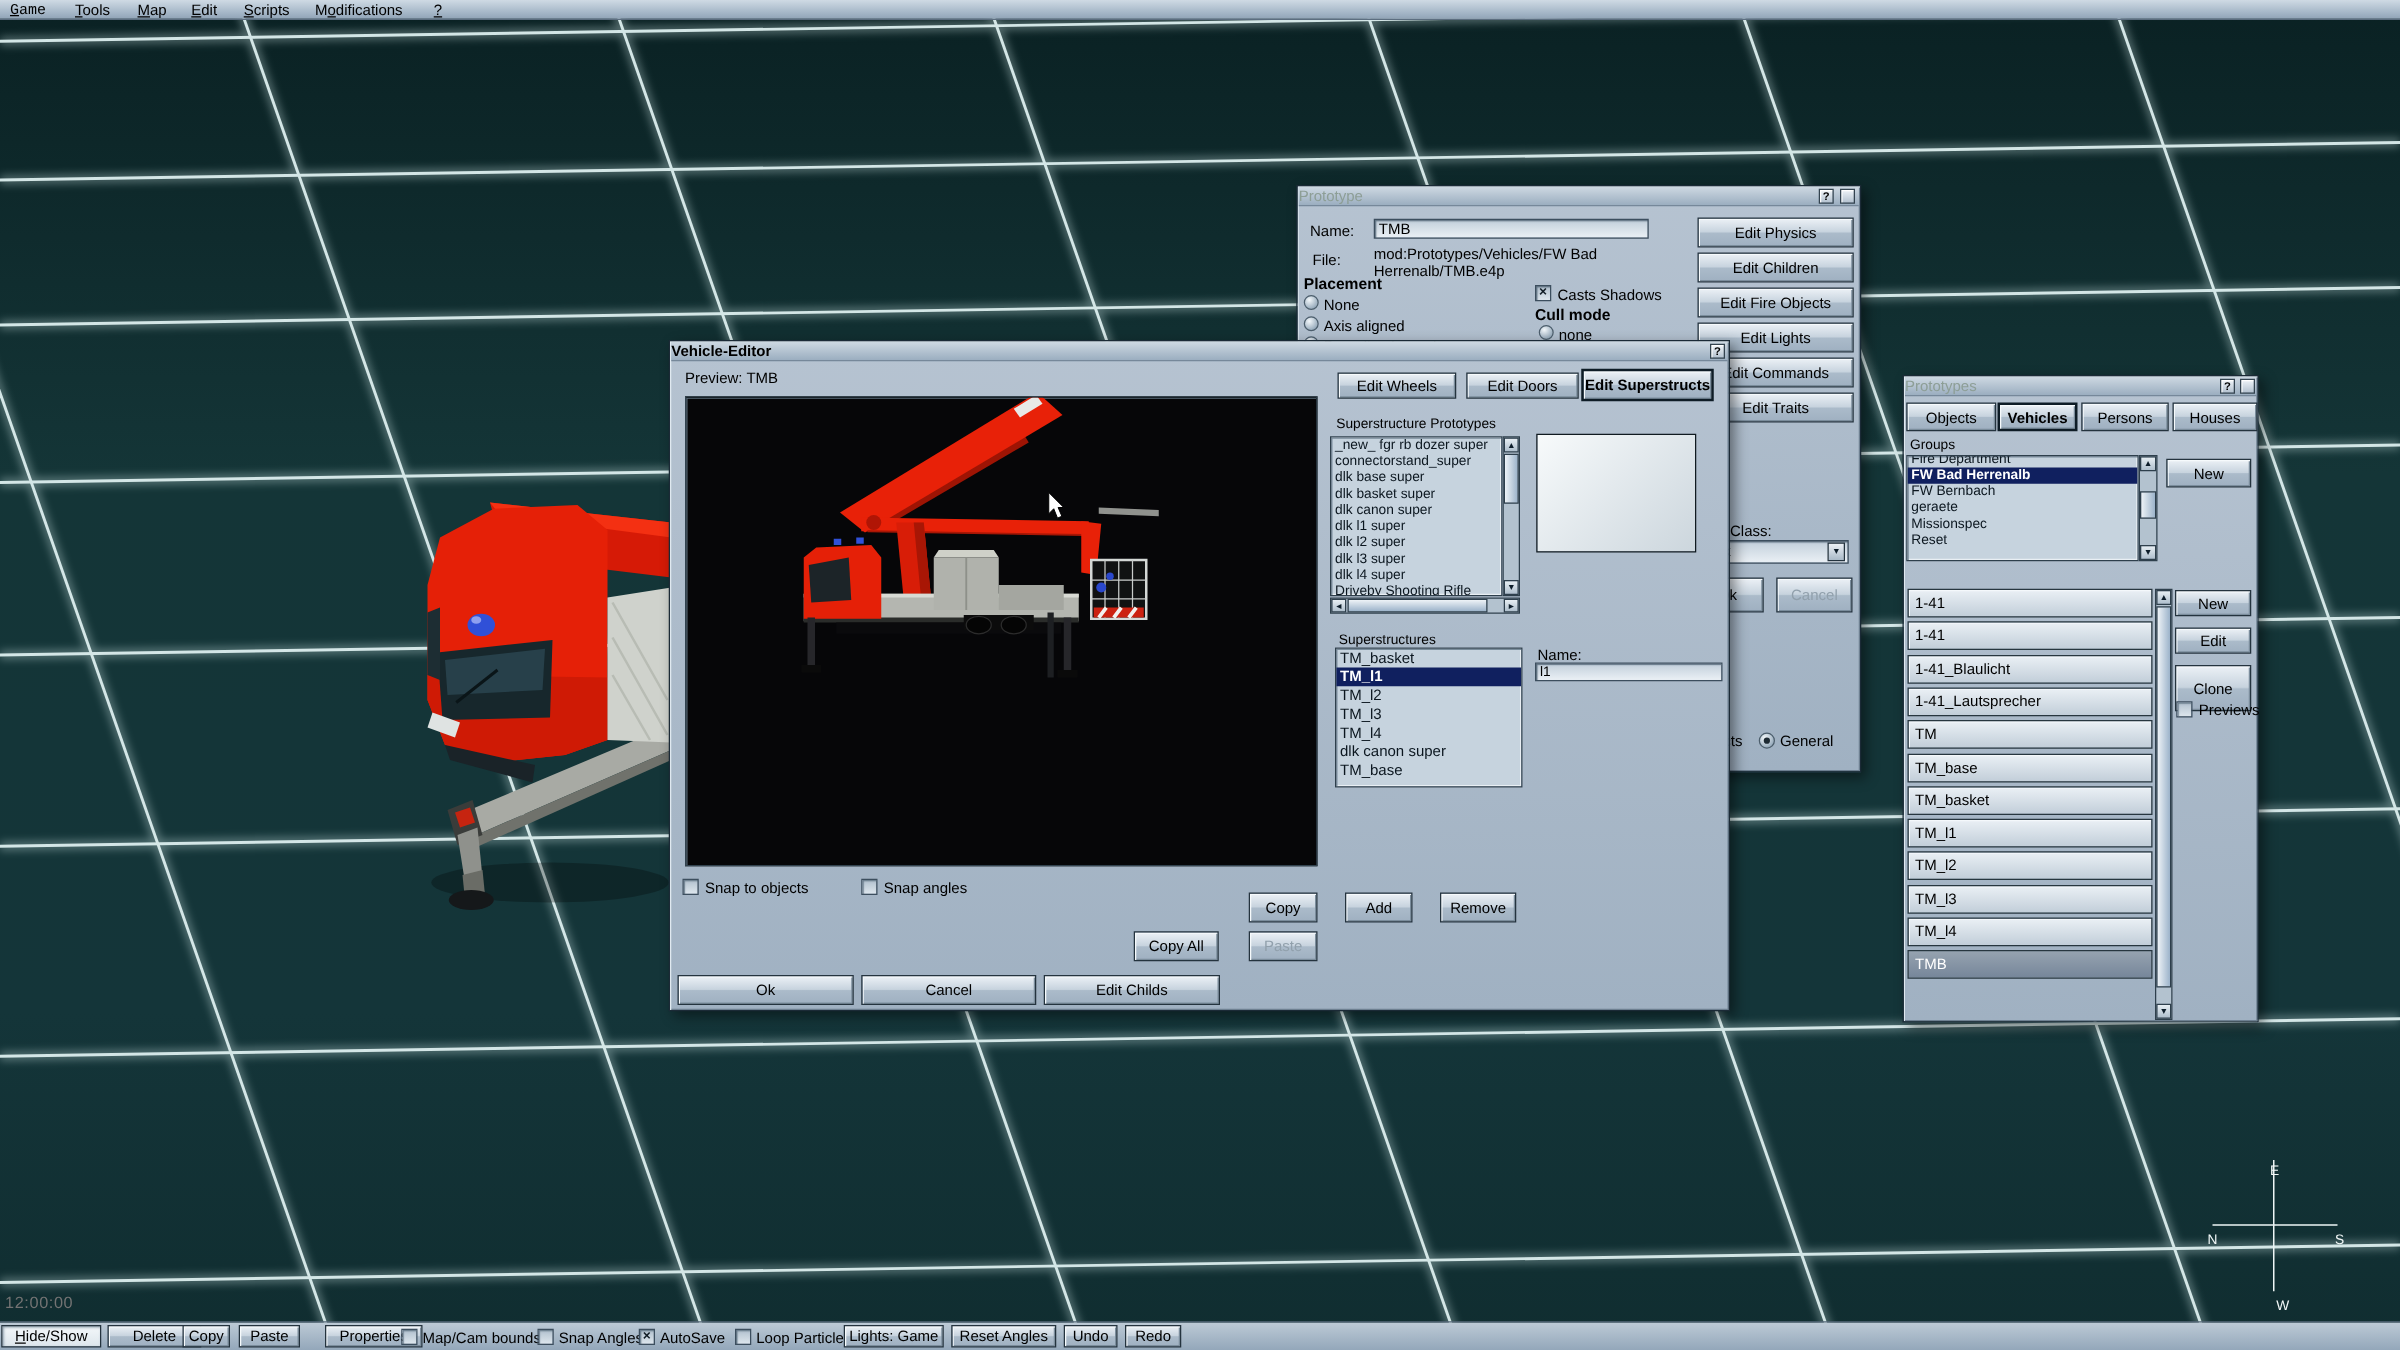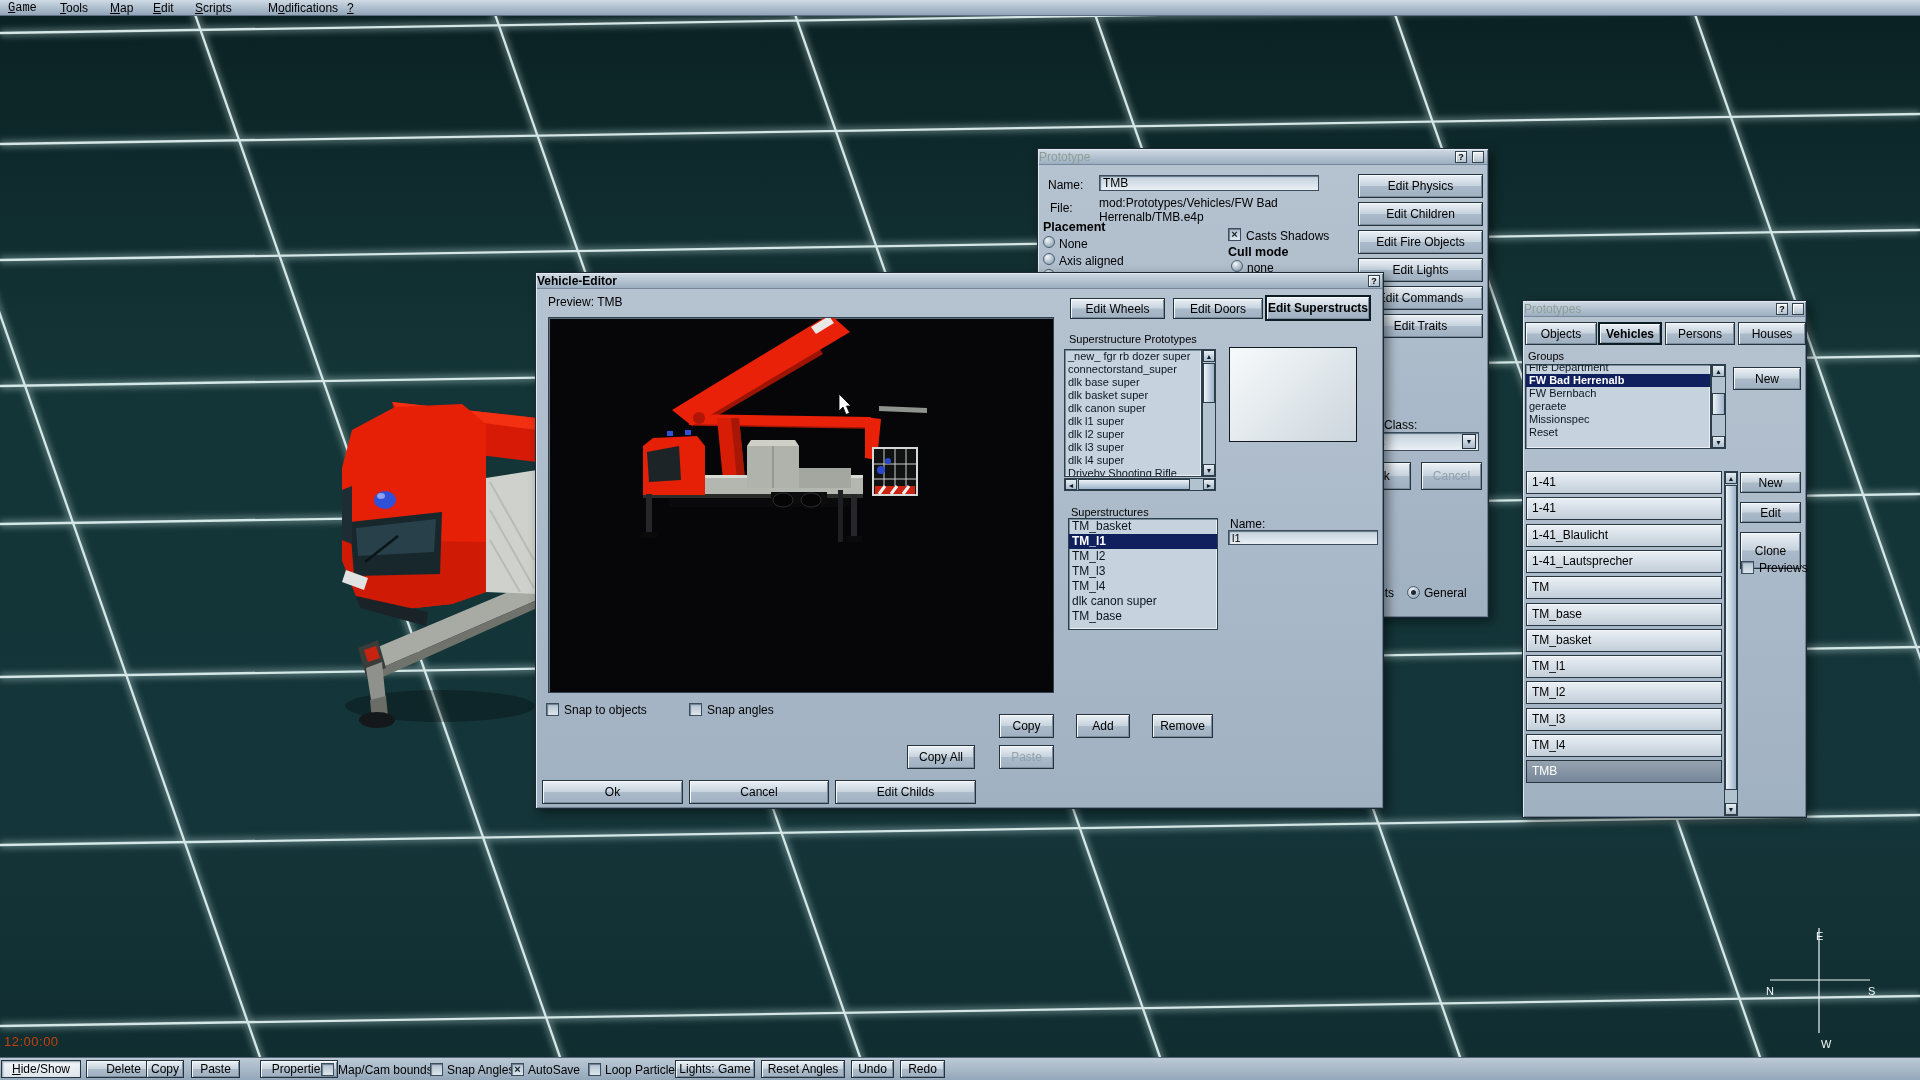--- a/index.html
+++ b/index.html
@@ -1,20 +1,20 @@
 <!DOCTYPE html>
 <html><head>
 <meta charset="utf-8">
 <style>
   *{box-sizing:border-box;margin:0;padding:0}
   body{margin:0;background:#000}
   #stage{position:relative;width:1920px;height:1080px;overflow:hidden;
          font-family:"Liberation Sans",sans-serif;color:#000}
   #scene{position:absolute;left:0;top:0;z-index:0}
-  .time{position:absolute;left:4px;top:1034px;color:#c2410c;font-size:13px;letter-spacing:.5px;z-index:1}
+  .time{position:absolute;left:4px;top:1034px;color:#737373;font-size:13px;letter-spacing:.5px;z-index:1}
 
   
   #menubar{position:absolute;left:0;top:0;width:1920px;height:16px;z-index:10;
     background:linear-gradient(#cfdae4,#a3b5c6 70%,#91a4b7);border-bottom:1px solid #5c6e80;font-size:12px}
   .menu-item{position:absolute;top:1px;height:14px;line-height:14px;white-space:nowrap}
   .menu-item u{text-decoration:underline}
 
   
   .win{position:absolute;background:linear-gradient(180deg,#b6c3d1,#a0b1c2);
     border:1px solid #1b2a36;
@@ -178,21 +178,21 @@
   </svg>
 
   <div class="time">12:00:00</div>
 
   <div id="menubar">
       <div class="menu-item" style="left: 8px; font-family: Liberation Mono, monospace;"><u>G</u>ame</div>
       <div class="menu-item" style="left: 60px;"><u>T</u>ools</div>
       <div class="menu-item" style="left: 110px;"><u>M</u>ap</div>
       <div class="menu-item" style="left: 153px;"><u>E</u>dit</div>
       <div class="menu-item" style="left: 195px;"><u>S</u>cripts</div>
-      <div class="menu-item" style="left: 252px; margin-left: 16px;">M<u>o</u>difications</div>
+      <div class="menu-item" style="left: 252px;">M<u>o</u>difications</div>
       <div class="menu-item" style="left: 347px;"><u>?</u></div>
     </div>
 
   <div class="win" id="proto-dlg" style="left:1037px;top:148px;width:452px;height:470px;z-index:2">
     <div class="titlebar inactive">
       <span>Prototype</span>
     </div>
     <div class="tb-btn" style="left:417px">?</div>
     <div class="tb-btn" style="left:434px"></div>
 

